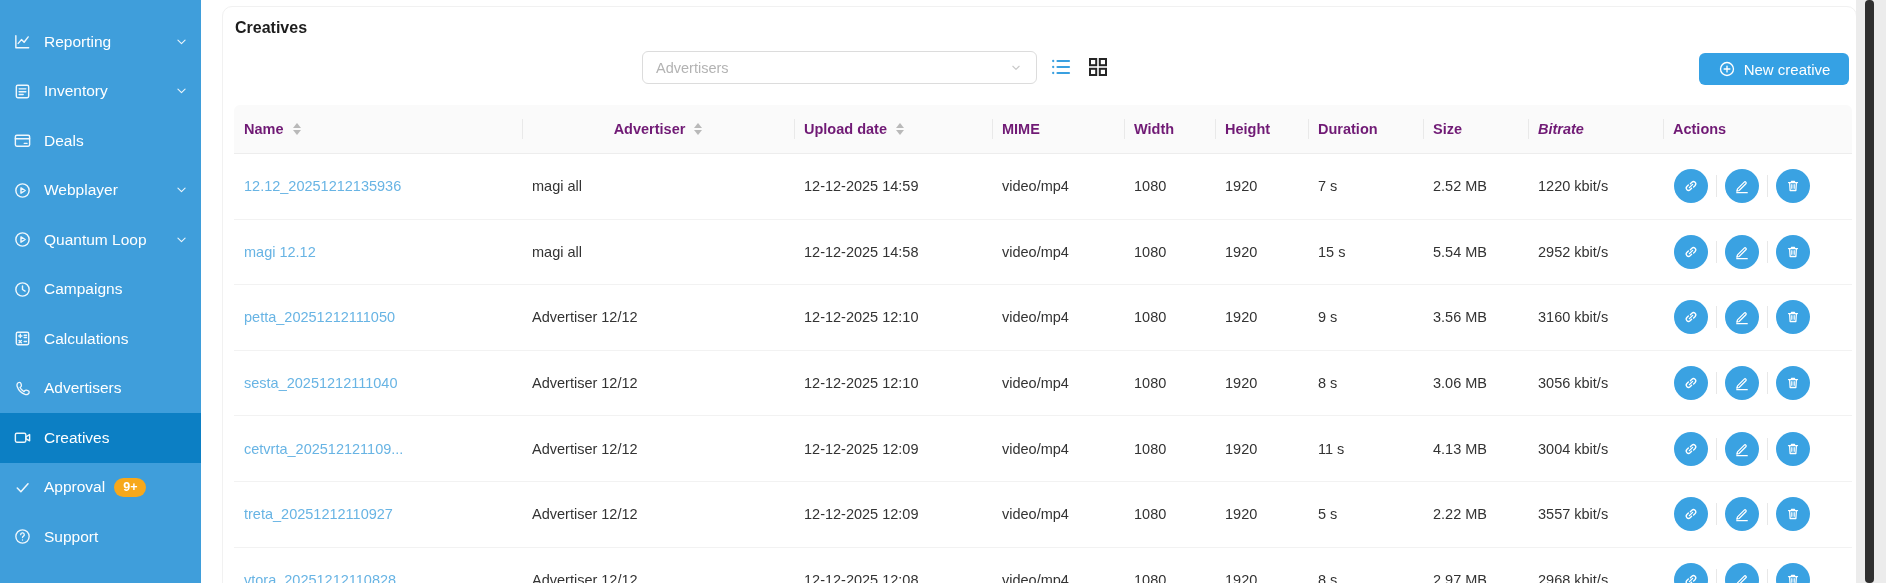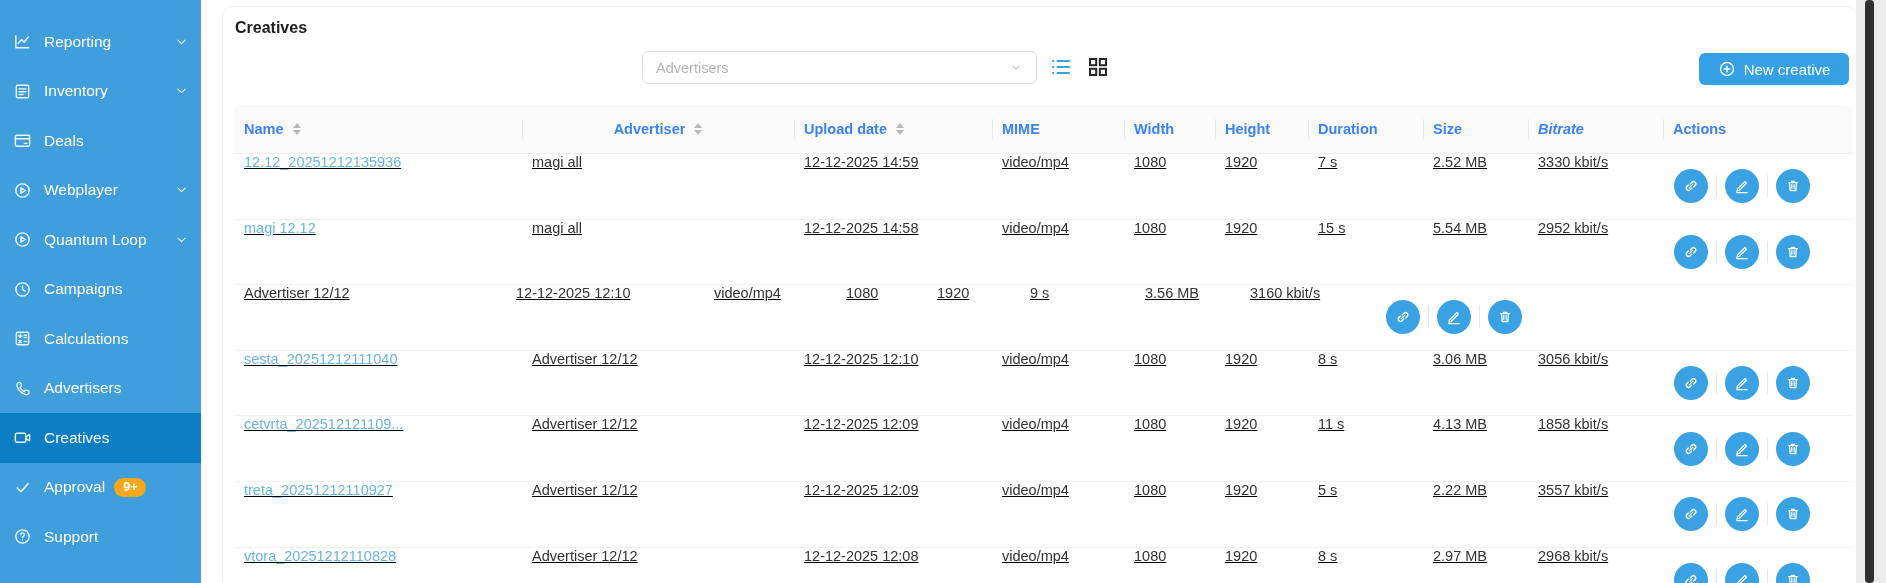--- a/index.html
+++ b/index.html
@@ -46,28 +46,28 @@
   .view-btn svg{width:22px;height:22px;}
   .new-btn{position:absolute;left:1699px;top:53px;width:150px;height:32px;background:#35a1e4;border:none;
            border-radius:6px;color:#fff;font-size:15px;font-family:inherit;cursor:pointer;display:flex;
            align-items:center;justify-content:center;gap:8px;z-index:2;}
   .new-btn svg{width:18px;height:18px;}
 
   
   .table{position:absolute;left:234px;top:105px;width:1618px;z-index:2;}
   .thead{height:48px;background:#fafafa;display:flex;align-items:stretch;border-bottom:1px solid #ededed;
          border-radius:6px 6px 0 0;}
-  .th{display:flex;align-items:center;padding:0 10px;box-sizing:border-box;font-weight:700;color:#3b82f6;
+  .th{display:flex;align-items:center;padding:0 10px;box-sizing:border-box;font-weight:700;color:#701a75;
       font-size:14.5px;position:relative;white-space:nowrap;}
   .th + .th::before{content:'';position:absolute;left:0;top:14px;height:20px;width:1px;background:#e9e9e9;}
   .sorter{display:inline-flex;flex-direction:column;gap:2px;margin-left:9px;}
   .sorter i{display:block;width:0;height:0;border-left:4px solid transparent;border-right:4px solid transparent;}
   .sorter .up{border-bottom:5px solid #b9b9b9;}
   .sorter .down{border-top:5px solid #b9b9b9;}
-  .tr{height:64.6px;display:flex;border-bottom:1px solid #f2f2f2;text-decoration:underline;}
+  .tr{height:64.6px;display:flex;align-items:center;border-bottom:1px solid #f2f2f2;}
   .td{padding:0 10px;box-sizing:border-box;font-size:14.5px;color:#333;white-space:nowrap;overflow:hidden;}
   .td.name{color:#68b4e4;cursor:pointer;}
   .td.actions{display:flex;align-items:center;padding-left:11px;}
   .act-btn{width:34px;height:34px;border-radius:50%;border:none;background:#3aa2e2;cursor:pointer;
            display:flex;align-items:center;justify-content:center;color:#fff;padding:0;}
   .act-btn svg{width:18px;height:18px;}
   .act-sep{width:1px;height:22px;background:#e8e8e8;margin:0 8px;}
 </style>
 </head>
 <body>
@@ -291,21 +291,21 @@
     <div id="tbody">
         <div class="tr">
           <div class="td name" style="width: 288px;">12.12_20251212135936</div>
           <div class="td" style="width: 272px;">magi all</div>
           <div class="td" style="width: 198px;">12-12-2025 14:59</div>
           <div class="td" style="width: 132px;">video/mp4</div>
           <div class="td" style="width: 91px;">1080</div>
           <div class="td" style="width: 93px;">1920</div>
           <div class="td" style="width: 115px;">7 s</div>
           <div class="td" style="width: 105px;">2.52 MB</div>
-          <div class="td" style="width: 135px;">3330 kbit/s</div>
+          <div class="td" style="width: 135px;">1220 kbit/s</div>
           <div class="td actions" style="width: 189px;">
             <button class="act-btn">
               <span style="display: flex;">
                 <svg viewBox="0 0 20 20" fill="none" stroke="#fff" stroke-width="1.5" stroke-linecap="round" stroke-linejoin="round">
                   <path d="M8.2 11.8l3.6-3.6"></path>
                   <path d="M7.1 8.9L5.4 10.6a2.55 2.55 0 0 0 3.6 3.6l1.7-1.7"></path>
                   <path d="M12.9 11.1l1.7-1.7a2.55 2.55 0 0 0-3.6-3.6L9.3 7.5"></path>
                 </svg>
               </span>
             </button>
@@ -361,20 +361,21 @@
             <button class="act-btn">
               <span style="display: flex;">
                 <svg viewBox="0 0 20 20" fill="none" stroke="#fff" stroke-width="1.4" stroke-linecap="round" stroke-linejoin="round">
                   <path d="M5 6.2h10M8.3 6.2V4.8h3.4v1.4M6.2 6.2l.6 8.8h6.4l.6-8.8M8.7 8.6v4M11.3 8.6v4"></path>
                 </svg>
               </span>
             </button>
           </div>
         </div>
         <div class="tr">
+          <div class="td name" style="width: 288px;">petta_20251212111050</div>
           <div class="td" style="width: 272px;">Advertiser 12/12</div>
           <div class="td" style="width: 198px;">12-12-2025 12:10</div>
           <div class="td" style="width: 132px;">video/mp4</div>
           <div class="td" style="width: 91px;">1080</div>
           <div class="td" style="width: 93px;">1920</div>
           <div class="td" style="width: 115px;">9 s</div>
           <div class="td" style="width: 105px;">3.56 MB</div>
           <div class="td" style="width: 135px;">3160 kbit/s</div>
           <div class="td actions" style="width: 189px;">
             <button class="act-btn">
@@ -446,21 +447,21 @@
         </div>
         <div class="tr">
           <div class="td name" style="width: 288px;">cetvrta_202512121109...</div>
           <div class="td" style="width: 272px;">Advertiser 12/12</div>
           <div class="td" style="width: 198px;">12-12-2025 12:09</div>
           <div class="td" style="width: 132px;">video/mp4</div>
           <div class="td" style="width: 91px;">1080</div>
           <div class="td" style="width: 93px;">1920</div>
           <div class="td" style="width: 115px;">11 s</div>
           <div class="td" style="width: 105px;">4.13 MB</div>
-          <div class="td" style="width: 135px;">1858 kbit/s</div>
+          <div class="td" style="width: 135px;">3004 kbit/s</div>
           <div class="td actions" style="width: 189px;">
             <button class="act-btn">
               <span style="display: flex;">
                 <svg viewBox="0 0 20 20" fill="none" stroke="#fff" stroke-width="1.5" stroke-linecap="round" stroke-linejoin="round">
                   <path d="M8.2 11.8l3.6-3.6"></path>
                   <path d="M7.1 8.9L5.4 10.6a2.55 2.55 0 0 0 3.6 3.6l1.7-1.7"></path>
                   <path d="M12.9 11.1l1.7-1.7a2.55 2.55 0 0 0-3.6-3.6L9.3 7.5"></path>
                 </svg>
               </span>
             </button>

